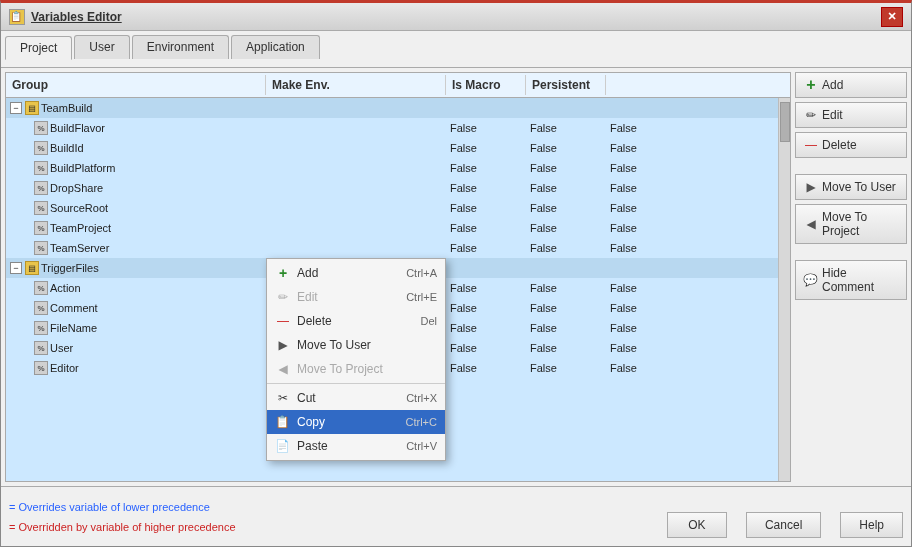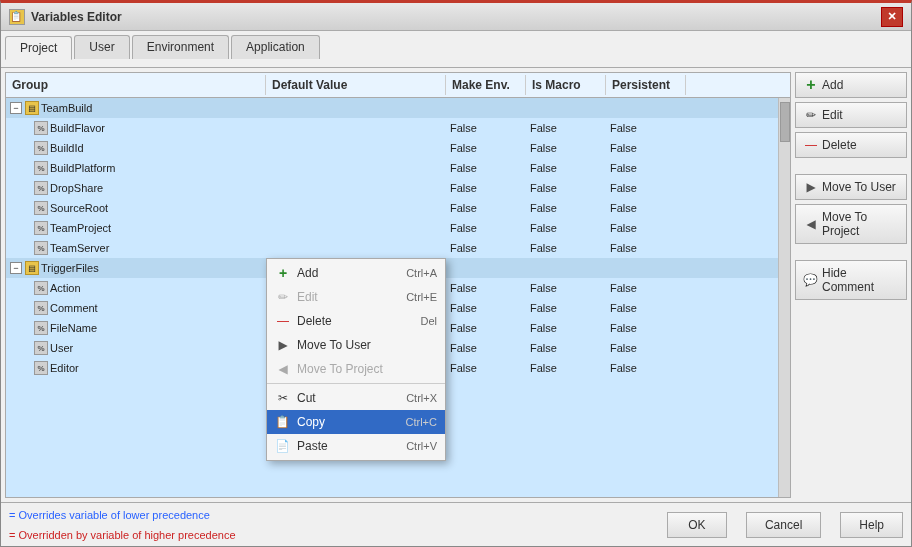--- a/index.html
+++ b/index.html
@@ -39,20 +39,21 @@
       background: #e8c44a;
       border: 1px solid #999;
       font-size: 10px;
       display: flex; align-items: center; justify-content: center;
     }
 
     .title-text {
       font-size: 12px;
       font-weight: bold;
       color: #333;
+      text-decoration: underline;
     }
 
     .title-close {
       width: 22px;
       height: 20px;
       background: #c0392b;
       color: white;
       border: 1px solid #a00;
       cursor: pointer;
       display: flex;
@@ -221,21 +222,21 @@
       display: flex;
       align-items: center;
       justify-content: center;
     }
 
     .sidebar-separator {
       height: 8px;
     }
 
     .bottom-area {
-      height: 44px;
+      height: 60px;
       border-top: 1px solid #aaa;
       display: flex;
       flex-direction: column;
       justify-content: center;
       padding: 11px 8px;
       background: #f0f0f0;
       position: relative;
     }
 
     .legend {
@@ -369,21 +370,20 @@
     <div class="tab">User</div>
     <div class="tab">Environment</div>
     <div class="tab">Application</div>
   </div>
 
   <div class="content-area">
 
     <div class="table-container">
       <div class="table-header">
         <div class="table-header-cell">Group</div>
-        <div class="table-header-cell">Default Value</div>
         <div class="table-header-cell">Make Env.</div>
         <div class="table-header-cell">Is Macro</div>
         <div class="table-header-cell">Persistent</div>
       </div>
       <div class="table-with-scroll">
         <div class="table-body">
 
           <div class="tree-row group-row">
             <div class="tree-cell">
               <div class="tree-indent" style="display:flex;align-items:center;">

